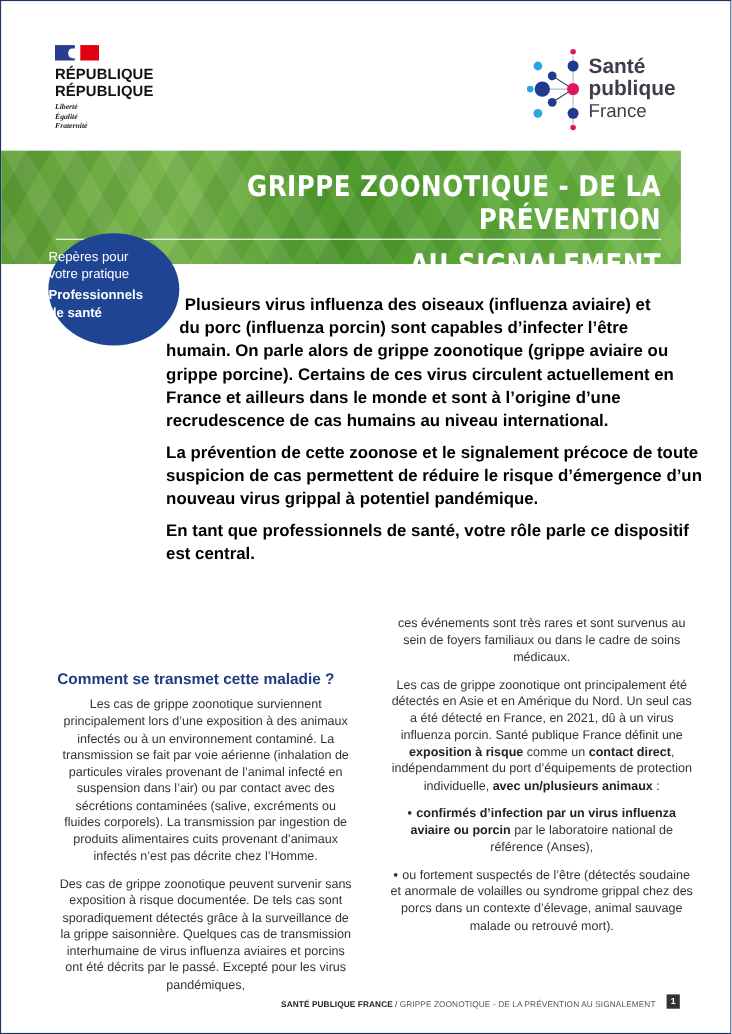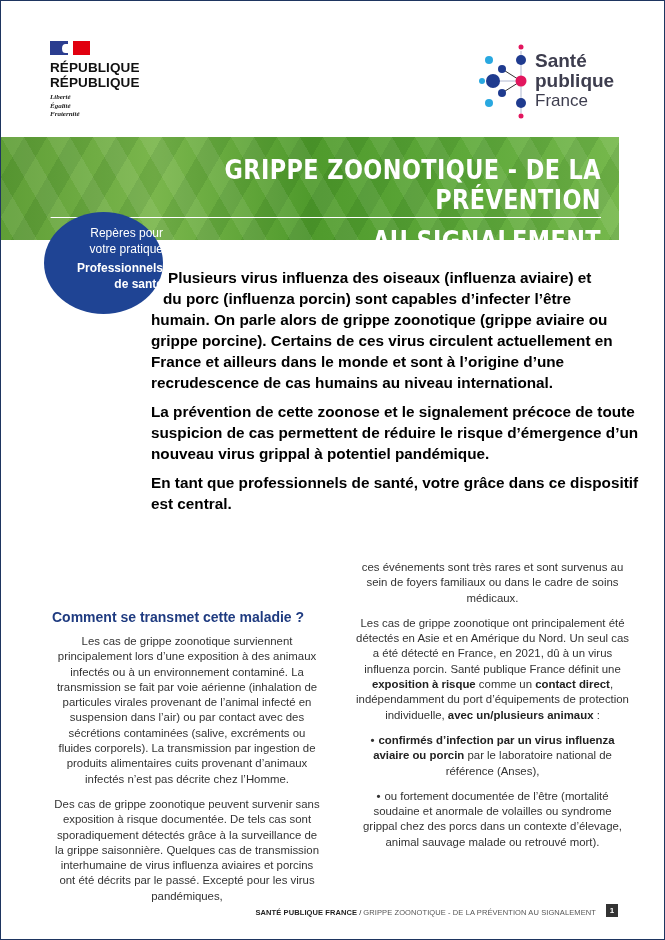--- a/index.html
+++ b/index.html
@@ -40,21 +40,21 @@
       color: #ffffff; font-weight: 700; font-size: 26px; letter-spacing: 0.5px;
       font-family: "DejaVu Sans", sans-serif; transform: scaleX(0.86); transform-origin: right top;
     }
     .banner-title .line { display: block; line-height: 30px; border-bottom: 1.5px solid #ffffff; padding-bottom: 2px; margin-bottom: 8px; }
     .banner-title .line.l1 { width: 640px; }
     .banner-title .line.l2 { display: inline-block; }
 
     
     .badge {
       position: absolute; left: 43px; top: 211px; width: 119px; height: 102px;
-      border-radius: 50%; background: #1f4494; color: #ffffff; text-align: right;
+      border-radius: 50%; background: #1f4494; color: #ffffff; text-align: left;
       padding-top: 13px;
     }
     .badge .t1 { font-size: 12px; line-height: 16px; }
     .badge .t2 { font-size: 12px; line-height: 16px; font-weight: 700; margin-top: 3px; }
 
     
     .intro { position: absolute; left: 150px; top: 266px; width: 490px; color: #000000; font-weight: 700; font-size: 15.3px; line-height: 21px; }
     .intro p { margin-bottom: 8px; }
     .intro .p1 .first { padding-left: 17px; display: block; }
     .intro .p1 .second { padding-left: 12px; display: block; }
@@ -134,39 +134,39 @@
     <div class="t2" style="margin-top:0">de santé</div>
   </div>
 
   <div class="intro">
     <p class="p1">
       <span class="first">Plusieurs virus influenza des oiseaux (influenza aviaire) et</span>
       <span class="second">du porc (influenza porcin) sont capables d’infecter l’être</span>
       <span>humain. On parle alors de grippe zoonotique (grippe aviaire ou grippe porcine). Certains de ces virus circulent actuellement en France et ailleurs dans le monde et sont à l’origine d’une recrudescence de cas humains au niveau international.</span>
     </p>
     <p>La prévention de cette zoonose et le signalement précoce de toute suspicion de cas permettent de réduire le risque d’émergence d’un nouveau virus grippal à potentiel pandémique.</p>
-    <p>En tant que professionnels de santé, votre grâce dans ce dispositif est central.</p>
+    <p>En tant que professionnels de santé, votre rôle parle ce dispositif est central.</p>
   </div>
 
   <div class="col left">
     <h2>Comment se transmet cette maladie ?</h2>
     <p>Les cas de grippe zoonotique surviennent principalement lors d’une exposition à des animaux infectés ou à un environnement contaminé. La transmission se fait par voie aérienne (inhalation de particules virales provenant de l’animal infecté en suspension dans l’air) ou par contact avec des sécrétions contaminées (salive, excréments ou fluides corporels). La transmission par ingestion de produits alimentaires cuits provenant d’animaux infectés n’est pas décrite chez l’Homme.</p>
     <p>Des cas de grippe zoonotique peuvent survenir sans exposition à risque documentée. De tels cas sont sporadiquement détectés grâce à la surveillance de la grippe saisonnière. Quelques cas de transmission interhumaine de virus influenza aviaires et porcins ont été décrits par le passé. Excepté pour les virus pandémiques,</p>
   </div>
 
   <div class="col right">
     <p>ces événements sont très rares et sont survenus au sein de foyers familiaux ou dans le cadre de soins médicaux.</p>
     <p>
       <span>Les cas de grippe zoonotique ont principalement été détectés en Asie et en Amérique du Nord. Un seul cas a été détecté en France, en 2021, dû à un virus influenza porcin. Santé publique France définit une </span><b>exposition à risque</b><span> comme un </span><b>contact direct</b><span>, indépendamment du port d’équipements de protection individuelle, </span><b>avec un/plusieurs animaux</b><span> :</span>
     </p>
     <p>
       <span class="bullet-dot">•</span><b>confirmés d’infection par un virus influenza aviaire ou porcin</b><span> par le laboratoire national de référence (Anses),</span>
     </p>
     <p>
-      <span class="bullet-dot">•</span><span>ou fortement documentée de l’être (mortalité soudaine et anormale de volailles ou syndrome grippal chez des porcs dans un contexte d’élevage, animal sauvage malade ou retrouvé mort).</span>
+      <span class="bullet-dot">•</span><span>ou fortement suspectés de l’être (détectés soudaine et anormale de volailles ou syndrome grippal chez des porcs dans un contexte d’élevage, animal sauvage malade ou retrouvé mort).</span>
     </p>
   </div>
 
   <div class="footer">
     <span class="brand">SANTÉ PUBLIQUE FRANCE</span>
     <span class="sep">/</span>
     <span class="doc">GRIPPE ZOONOTIQUE - DE LA PRÉVENTION AU SIGNALEMENT</span>
     <span class="page-num">1</span>
   </div>
 </div>

